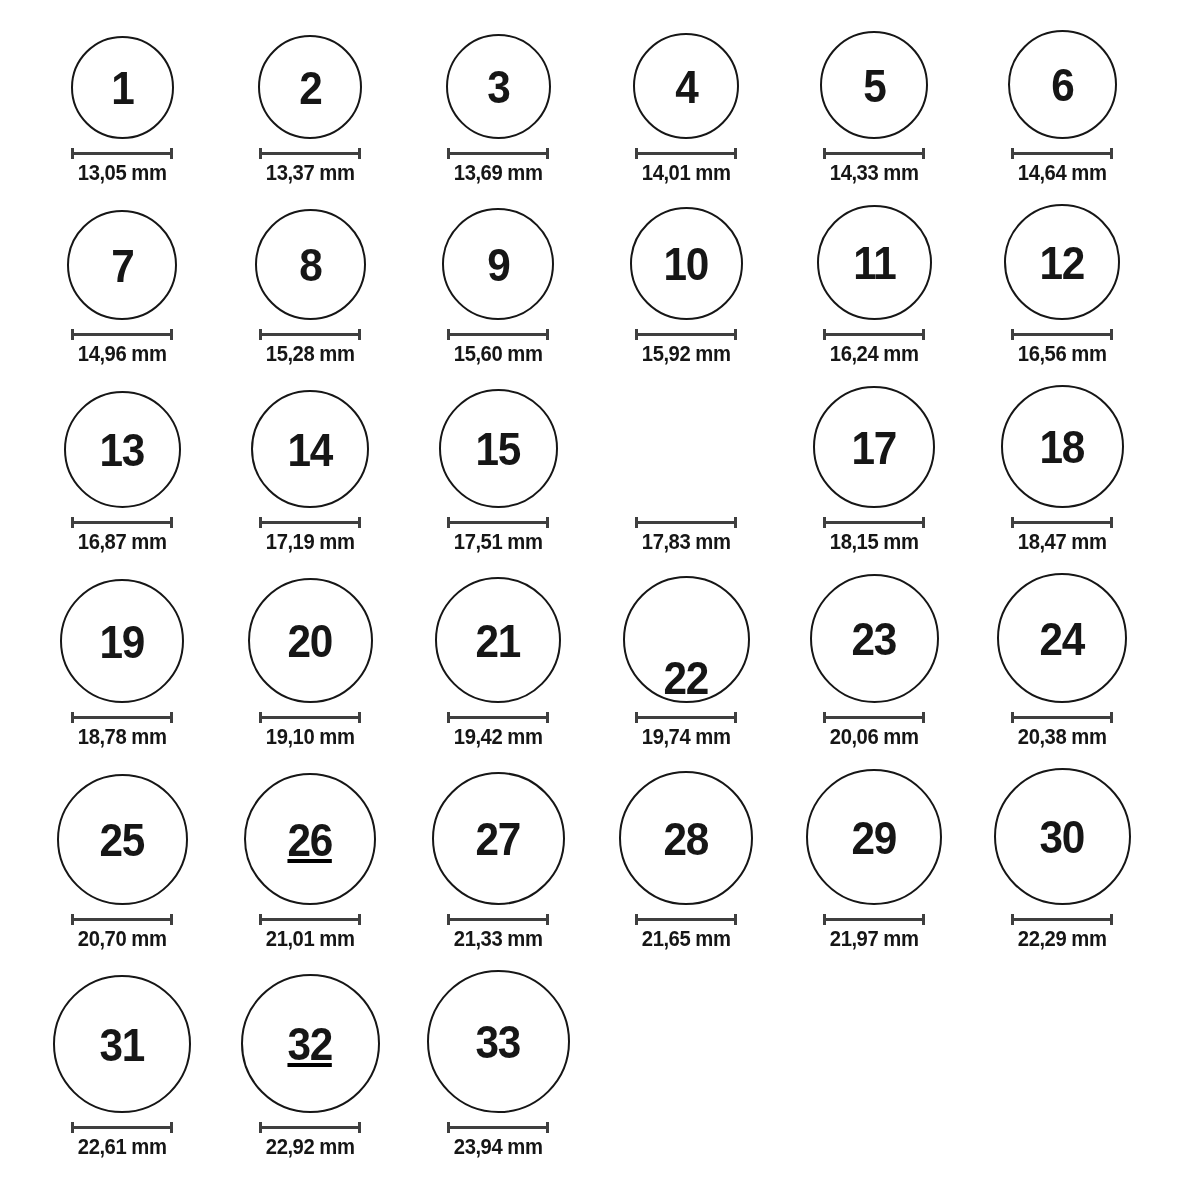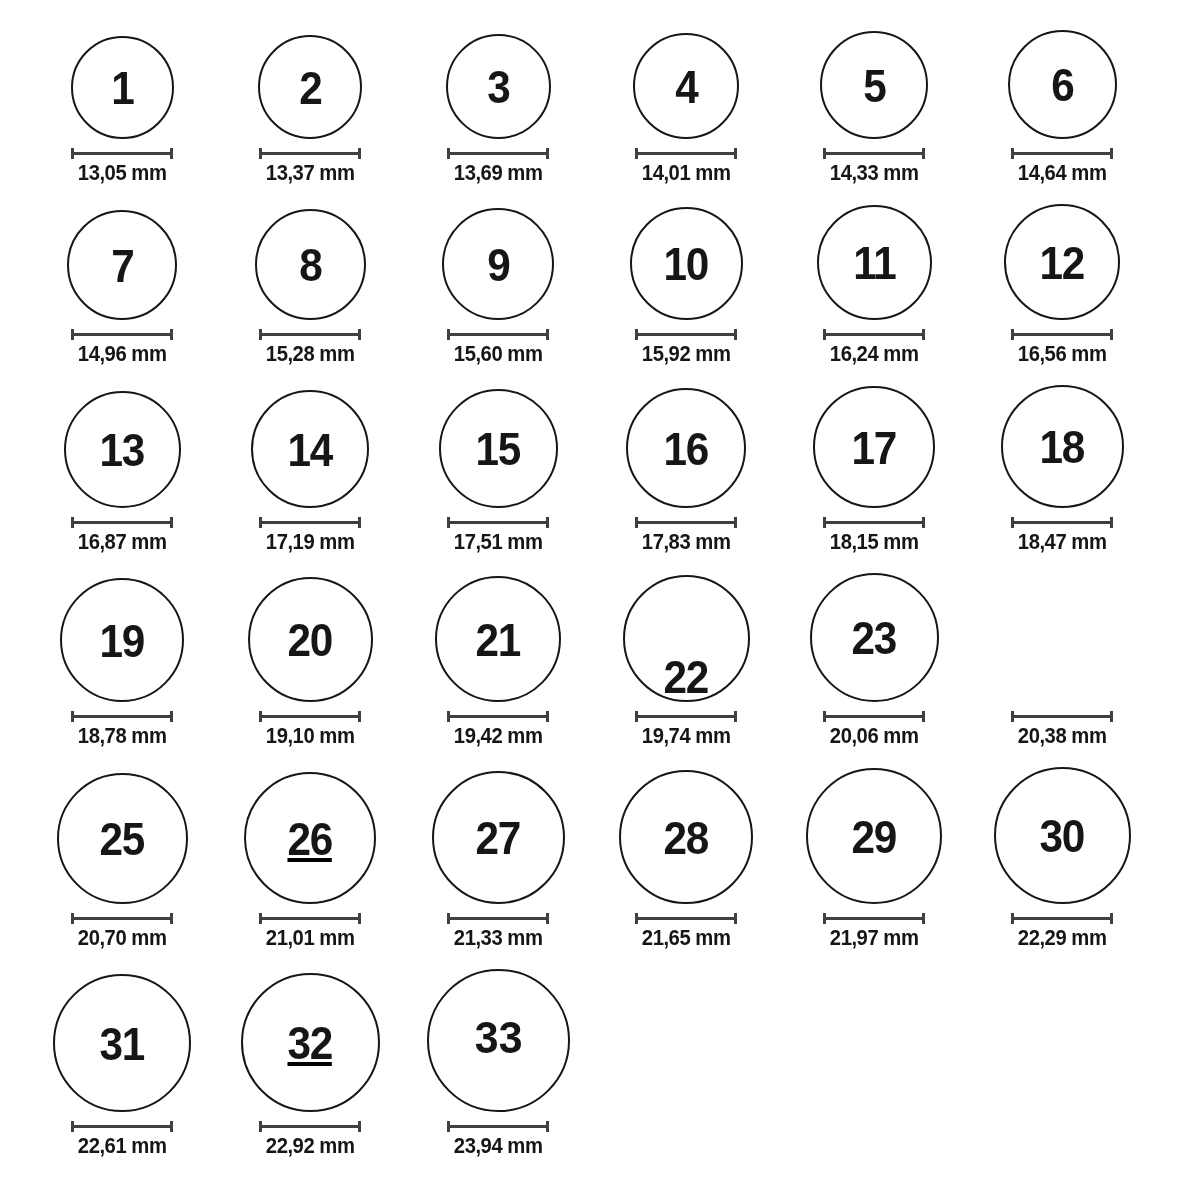--- a/index.html
+++ b/index.html
@@ -258,23 +258,20 @@
     </div>
     <div class="measure">
       <span class="tick tick-left"></span>
       <span class="bar"></span>
       <span class="tick tick-right"></span>
     </div>
     <div class="mm-label">17,51 mm</div>
   </div>
 
   <div class="cell">
-    <div class="circle" style="width: 120px; height: 120px;">
-      <span class="num">16</span>
-    </div>
     <div class="measure">
       <span class="tick tick-left"></span>
       <span class="bar"></span>
       <span class="tick tick-right"></span>
     </div>
     <div class="mm-label">17,83 mm</div>
   </div>
 
   <div class="cell">
     <div class="circle" style="width: 122px; height: 122px;">
@@ -354,20 +351,23 @@
     </div>
     <div class="measure">
       <span class="tick tick-left"></span>
       <span class="bar"></span>
       <span class="tick tick-right"></span>
     </div>
     <div class="mm-label">20,06 mm</div>
   </div>
 
   <div class="cell">
+    <div class="circle" style="width: 130px; height: 130px;">
+      <span class="num">24</span>
+    </div>
     <div class="measure">
       <span class="tick tick-left"></span>
       <span class="bar"></span>
       <span class="tick tick-right"></span>
     </div>
     <div class="mm-label">20,38 mm</div>
   </div>
 
   <div class="cell">
     <div class="circle" style="width: 131px; height: 131px;">
@@ -459,21 +459,21 @@
     </div>
     <div class="measure">
       <span class="tick tick-left"></span>
       <span class="bar"></span>
       <span class="tick tick-right"></span>
     </div>
     <div class="mm-label">22,92 mm</div>
   </div>
 
   <div class="cell">
-    <div class="circle" style="width: 143px; height: 143px; font-family: Liberation Mono, monospace;">
+    <div class="circle" style="width: 143px; height: 143px;">
       <span class="num">33</span>
     </div>
     <div class="measure">
       <span class="tick tick-left"></span>
       <span class="bar"></span>
       <span class="tick tick-right"></span>
     </div>
     <div class="mm-label">23,94 mm</div>
   </div>
 </main>

